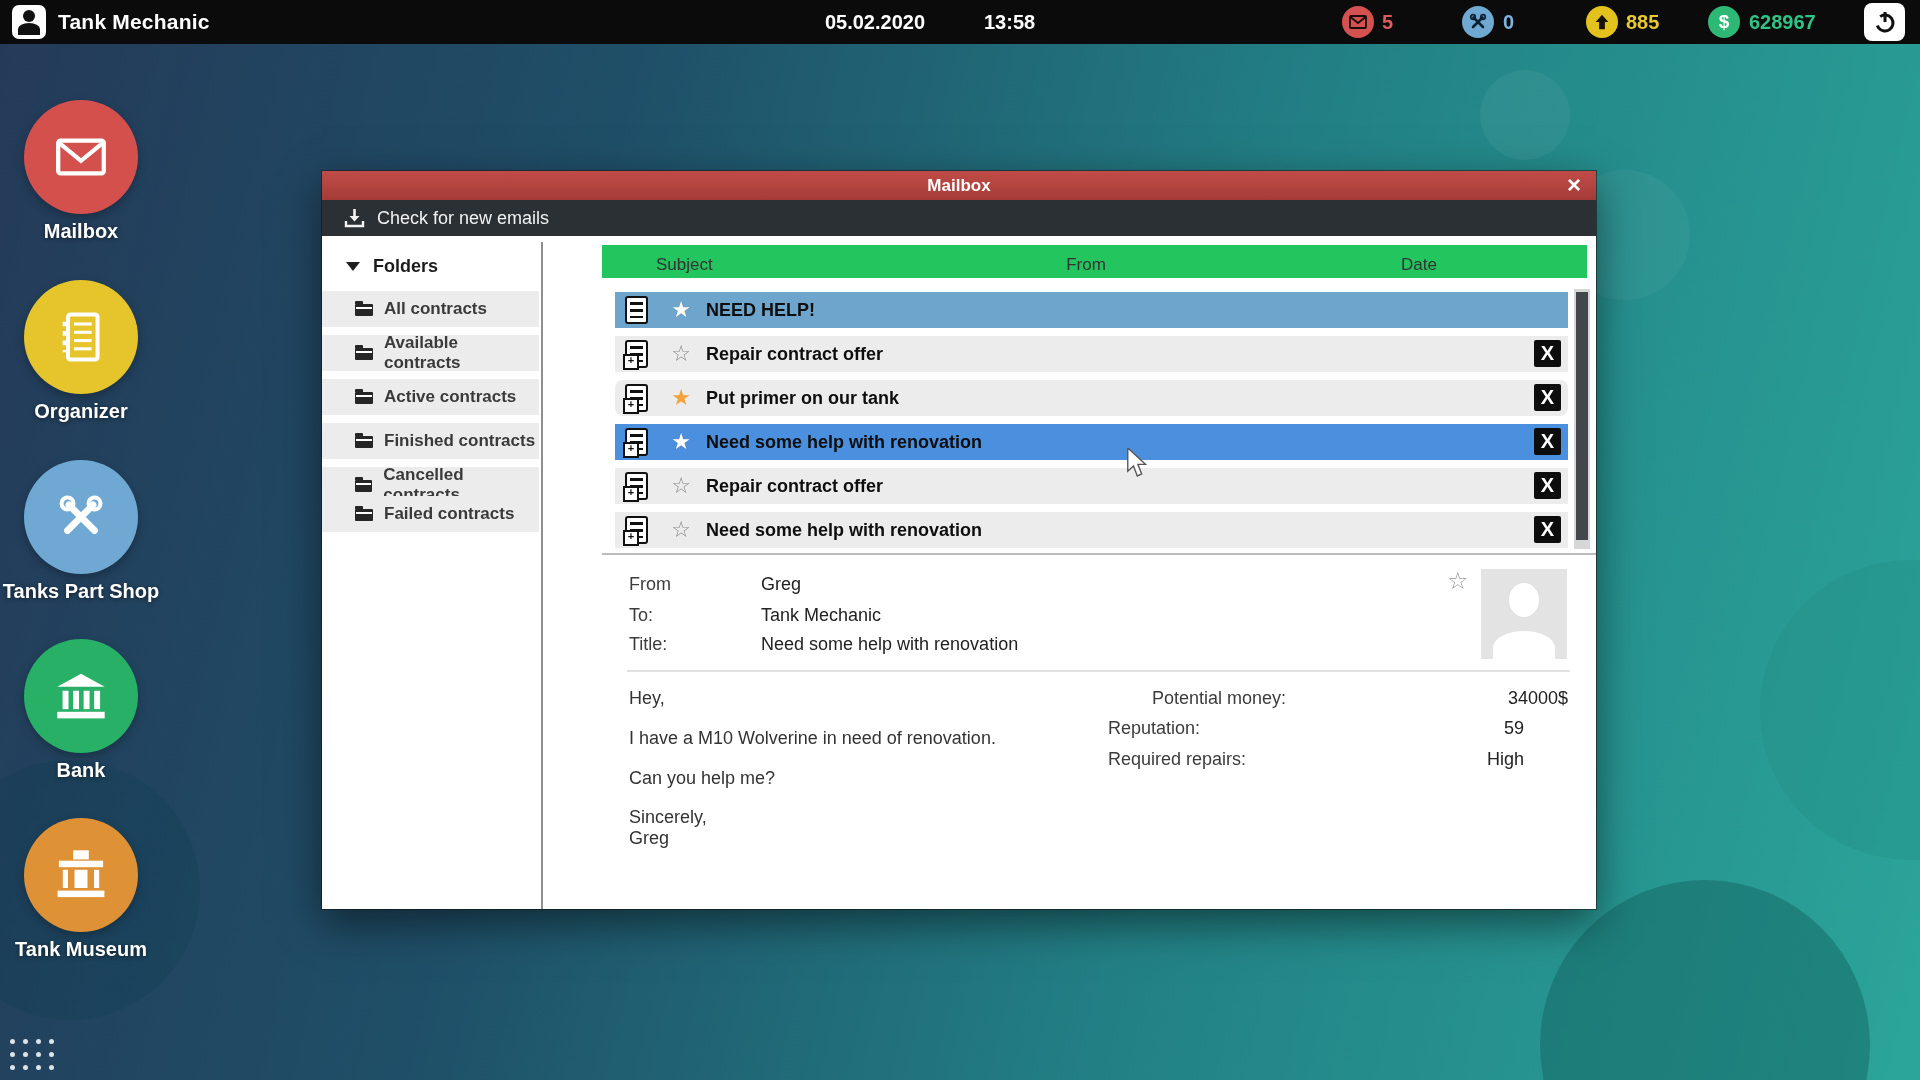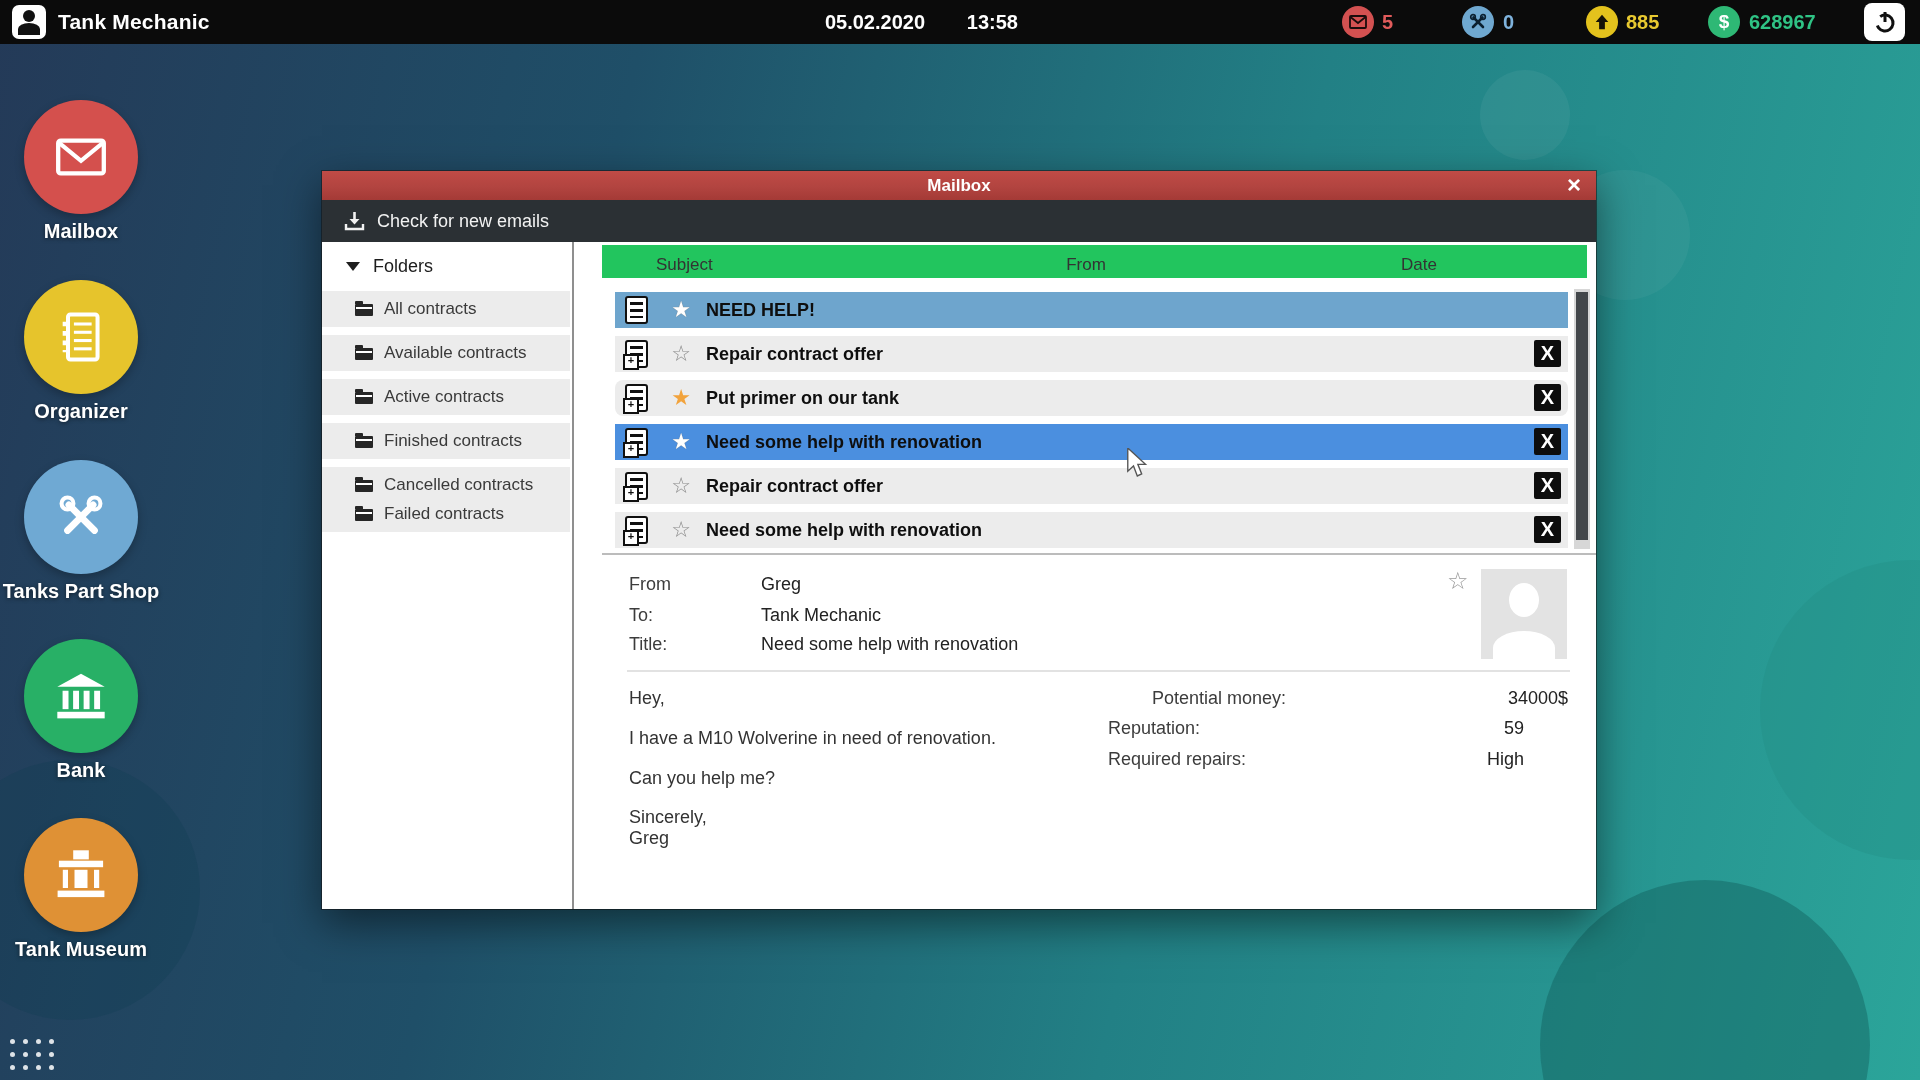--- a/index.html
+++ b/index.html
@@ -20,21 +20,21 @@
   .topbar { position:absolute; left:0; top:0; width:1920px; height:44px; background:#0b0b0b; }
   .user-chip { position:absolute; left:12px; top:5px; width:34px; height:34px; background:#fff; border-radius:7px; }
   .person { position:absolute; }
   .person::before { content:""; position:absolute; left:50%; transform:translateX(-50%); border-radius:50%; }
   .person::after  { content:""; position:absolute; left:50%; transform:translateX(-50%); border-radius:50% 50% 0 0; }
   .user-chip .person { inset:0; }
   .user-chip .person::before { top:5px; width:12px; height:12px; background:#111; }
   .user-chip .person::after  { bottom:4px; width:22px; height:12px; background:#111; }
   .topbar-title { position:absolute; left:58px; top:0; line-height:44px; color:#fff; font-size:21px; font-weight:bold; letter-spacing:.2px; }
   .topbar-date { position:absolute; left:800px; width:150px; text-align:center; line-height:44px; color:#fff; font-size:20px; font-weight:bold; }
-  .topbar-time { position:absolute; left:928px; width:90px; text-align:right; line-height:44px; color:#fff; font-size:20px; font-weight:bold; }
+  .topbar-time { position:absolute; left:984px; width:90px; text-align:left; line-height:44px; color:#fff; font-size:20px; font-weight:bold; }
   .badge { position:absolute; top:6px; width:32px; height:32px; border-radius:50%; display:flex; align-items:center; justify-content:center; }
   .badge svg { display:block; }
   .badge-count { position:absolute; top:0; line-height:44px; font-size:20px; font-weight:bold; }
   .b-mail   { left:1342px; background:#d35151; }
   .n-mail   { left:1382px; color:#e15b5b; }
   .b-wrench { left:1462px; background:#6fa8d0; }
   .n-wrench { left:1503px; color:#7fb3dd; }
   .b-xp     { left:1586px; background:#e3c21d; }
   .n-xp     { left:1626px; color:#e8c930; }
   .b-money  { left:1708px; background:#2eb875; }
@@ -52,26 +52,26 @@
   .di-bank     { top:639px; } .di-bank     .circle { background:#28b066; }
   .di-museum   { top:818px; } .di-museum   .circle { background:#df9135; }
 
   
   .window { position:absolute; left:322px; top:171px; width:1274px; height:738px; background:#fff;
             box-shadow:0 14px 40px rgba(0,0,0,.5), 0 0 0 1px rgba(25,25,25,.55); }
   .titlebar { position:absolute; left:0; top:0; right:0; height:29px;
               background:linear-gradient(180deg,#c04b46 0%,#b24440 55%,#a43a36 100%); }
   .titlebar-text { position:absolute; left:0; right:0; text-align:center; line-height:29px; color:#fff; font-size:17px; font-weight:bold; }
   .titlebar-close { position:absolute; right:8px; top:0; width:28px; height:29px; color:#fff; font-size:24px; font-weight:bold; text-align:center; line-height:28px; cursor:default; }
-  .toolbar { position:absolute; left:0; top:29px; right:0; height:42px; background:#2b3034; display:flex; align-items:center; }
+  .toolbar { position:absolute; left:0; top:29px; right:0; height:36px; background:#2b3034; display:flex; align-items:center; }
   .toolbar svg { margin-left:22px; }
   .toolbar-label { color:#f2f2f2; font-size:18px; margin-left:12px; }
 
   
-  .sidebar { position:absolute; left:0; top:71px; width:252px; bottom:0; background:#fff; border-right:2px solid #8f8f8f; }
+  .sidebar { position:absolute; left:0; top:71px; width:221px; bottom:0; background:#fff; border-right:2px solid #8f8f8f;font-weight:bold; }
   .folders-header { position:absolute; left:0; top:4px; right:0; height:40px; display:flex; align-items:center; }
   .tri-down { width:0; height:0; border-left:7px solid transparent; border-right:7px solid transparent; border-top:9px solid #1e1e1e; margin-left:24px; }
   .folders-title { font-size:18px; color:#1c1c1c; margin-left:13px; }
   .folder-item { position:absolute; left:0; right:2px; height:36px; background:#ececec; display:flex; align-items:center; }
   .fi-0 { top:49px; } .fi-1 { top:93px; } .fi-2 { top:137px; } .fi-3 { top:181px; } .fi-4 { top:225px; } .fi-5 { top:254px; }
   .folder-ico { position:relative; width:18px; height:12px; background:#262626; border-radius:1px; margin-left:33px; margin-top:2px; }
   .folder-ico::before { content:""; position:absolute; left:0; top:-3px; width:8px; height:3px; background:#262626; border-radius:1px 1px 0 0; }
   .folder-ico::after { content:""; position:absolute; left:1px; top:3px; right:1px; height:1.5px; background:#fff; }
   .folder-label { font-size:17px; color:#3a3a3a; margin-left:11px; }
 

